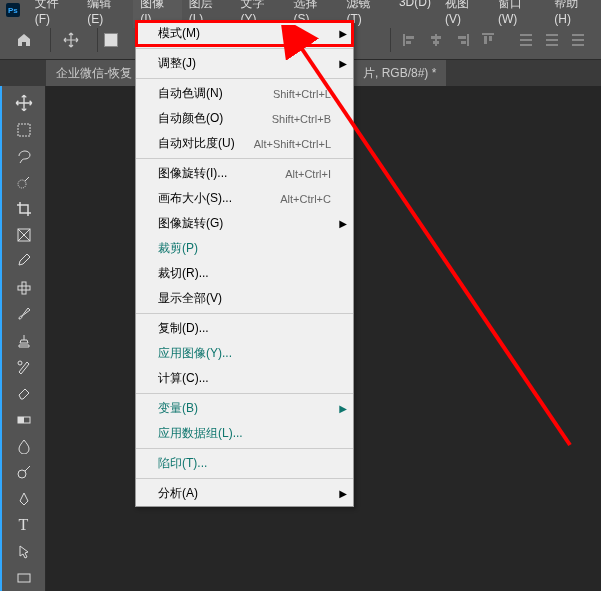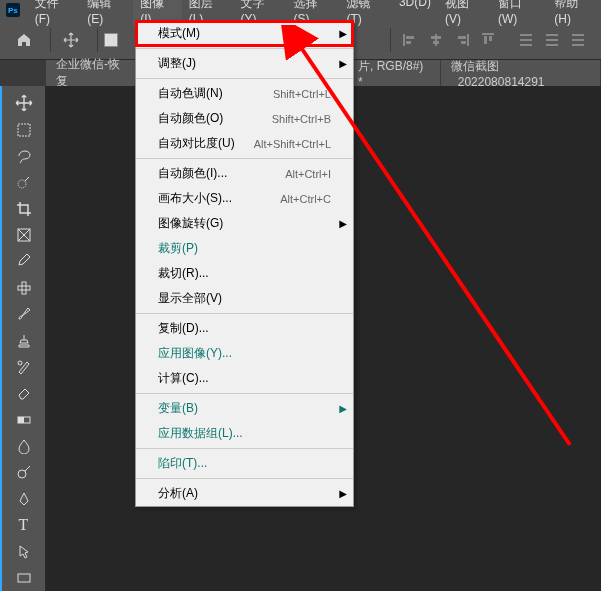--- a/index.html
+++ b/index.html
@@ -120,21 +120,20 @@
         <rect x="2" y="7" width="12" height="2" fill="#888"></rect>
         <rect x="2" y="12" width="12" height="2" fill="#888"></rect>
       </svg>
     </div>
 </div>
 
 <div class="tabs">
   <div class="tab">企业微信-恢复</div>
   <div style="width:210px"></div>
   <div class="tab">片, RGB/8#) *</div>
-  <div class="tab">微信截图_2022080814291</div>
 </div>
 
 <div class="workspace">
   <div class="left-tools">
     <div class="tbtn">
         <svg width="18" height="18" viewBox="0 0 16 16">
           <path stroke="#ddd" stroke-width="1.2" fill="none" d="M8 1v14M1 8h14M8 1l-2 2M8 1l2 2M8 15l-2-2M8 15l2-2M1 8l2-2M1 8l2 2M15 8l-2-2M15 8l-2 2"></path>
         </svg>
       </div>
     <div class="tbtn">
@@ -251,21 +250,21 @@
     <div class="dd-item">
       <span>自动颜色(O)</span>
       <span class="shortcut">Shift+Ctrl+B</span>
     </div>
     <div class="dd-item">
       <span>自动对比度(U)</span>
       <span class="shortcut">Alt+Shift+Ctrl+L</span>
     </div>
     <div class="dd-sep"></div>
     <div class="dd-item">
-      <span>自动颜色(I)...</span>
+      <span>图像旋转(I)...</span>
       <span class="shortcut">Alt+Ctrl+I</span>
     </div>
     <div class="dd-item">
       <span>画布大小(S)...</span>
       <span class="shortcut">Alt+Ctrl+C</span>
     </div>
     <div class="dd-item">
       <span>图像旋转(G)</span>
       <span class="arrow">▶</span>
     </div>

